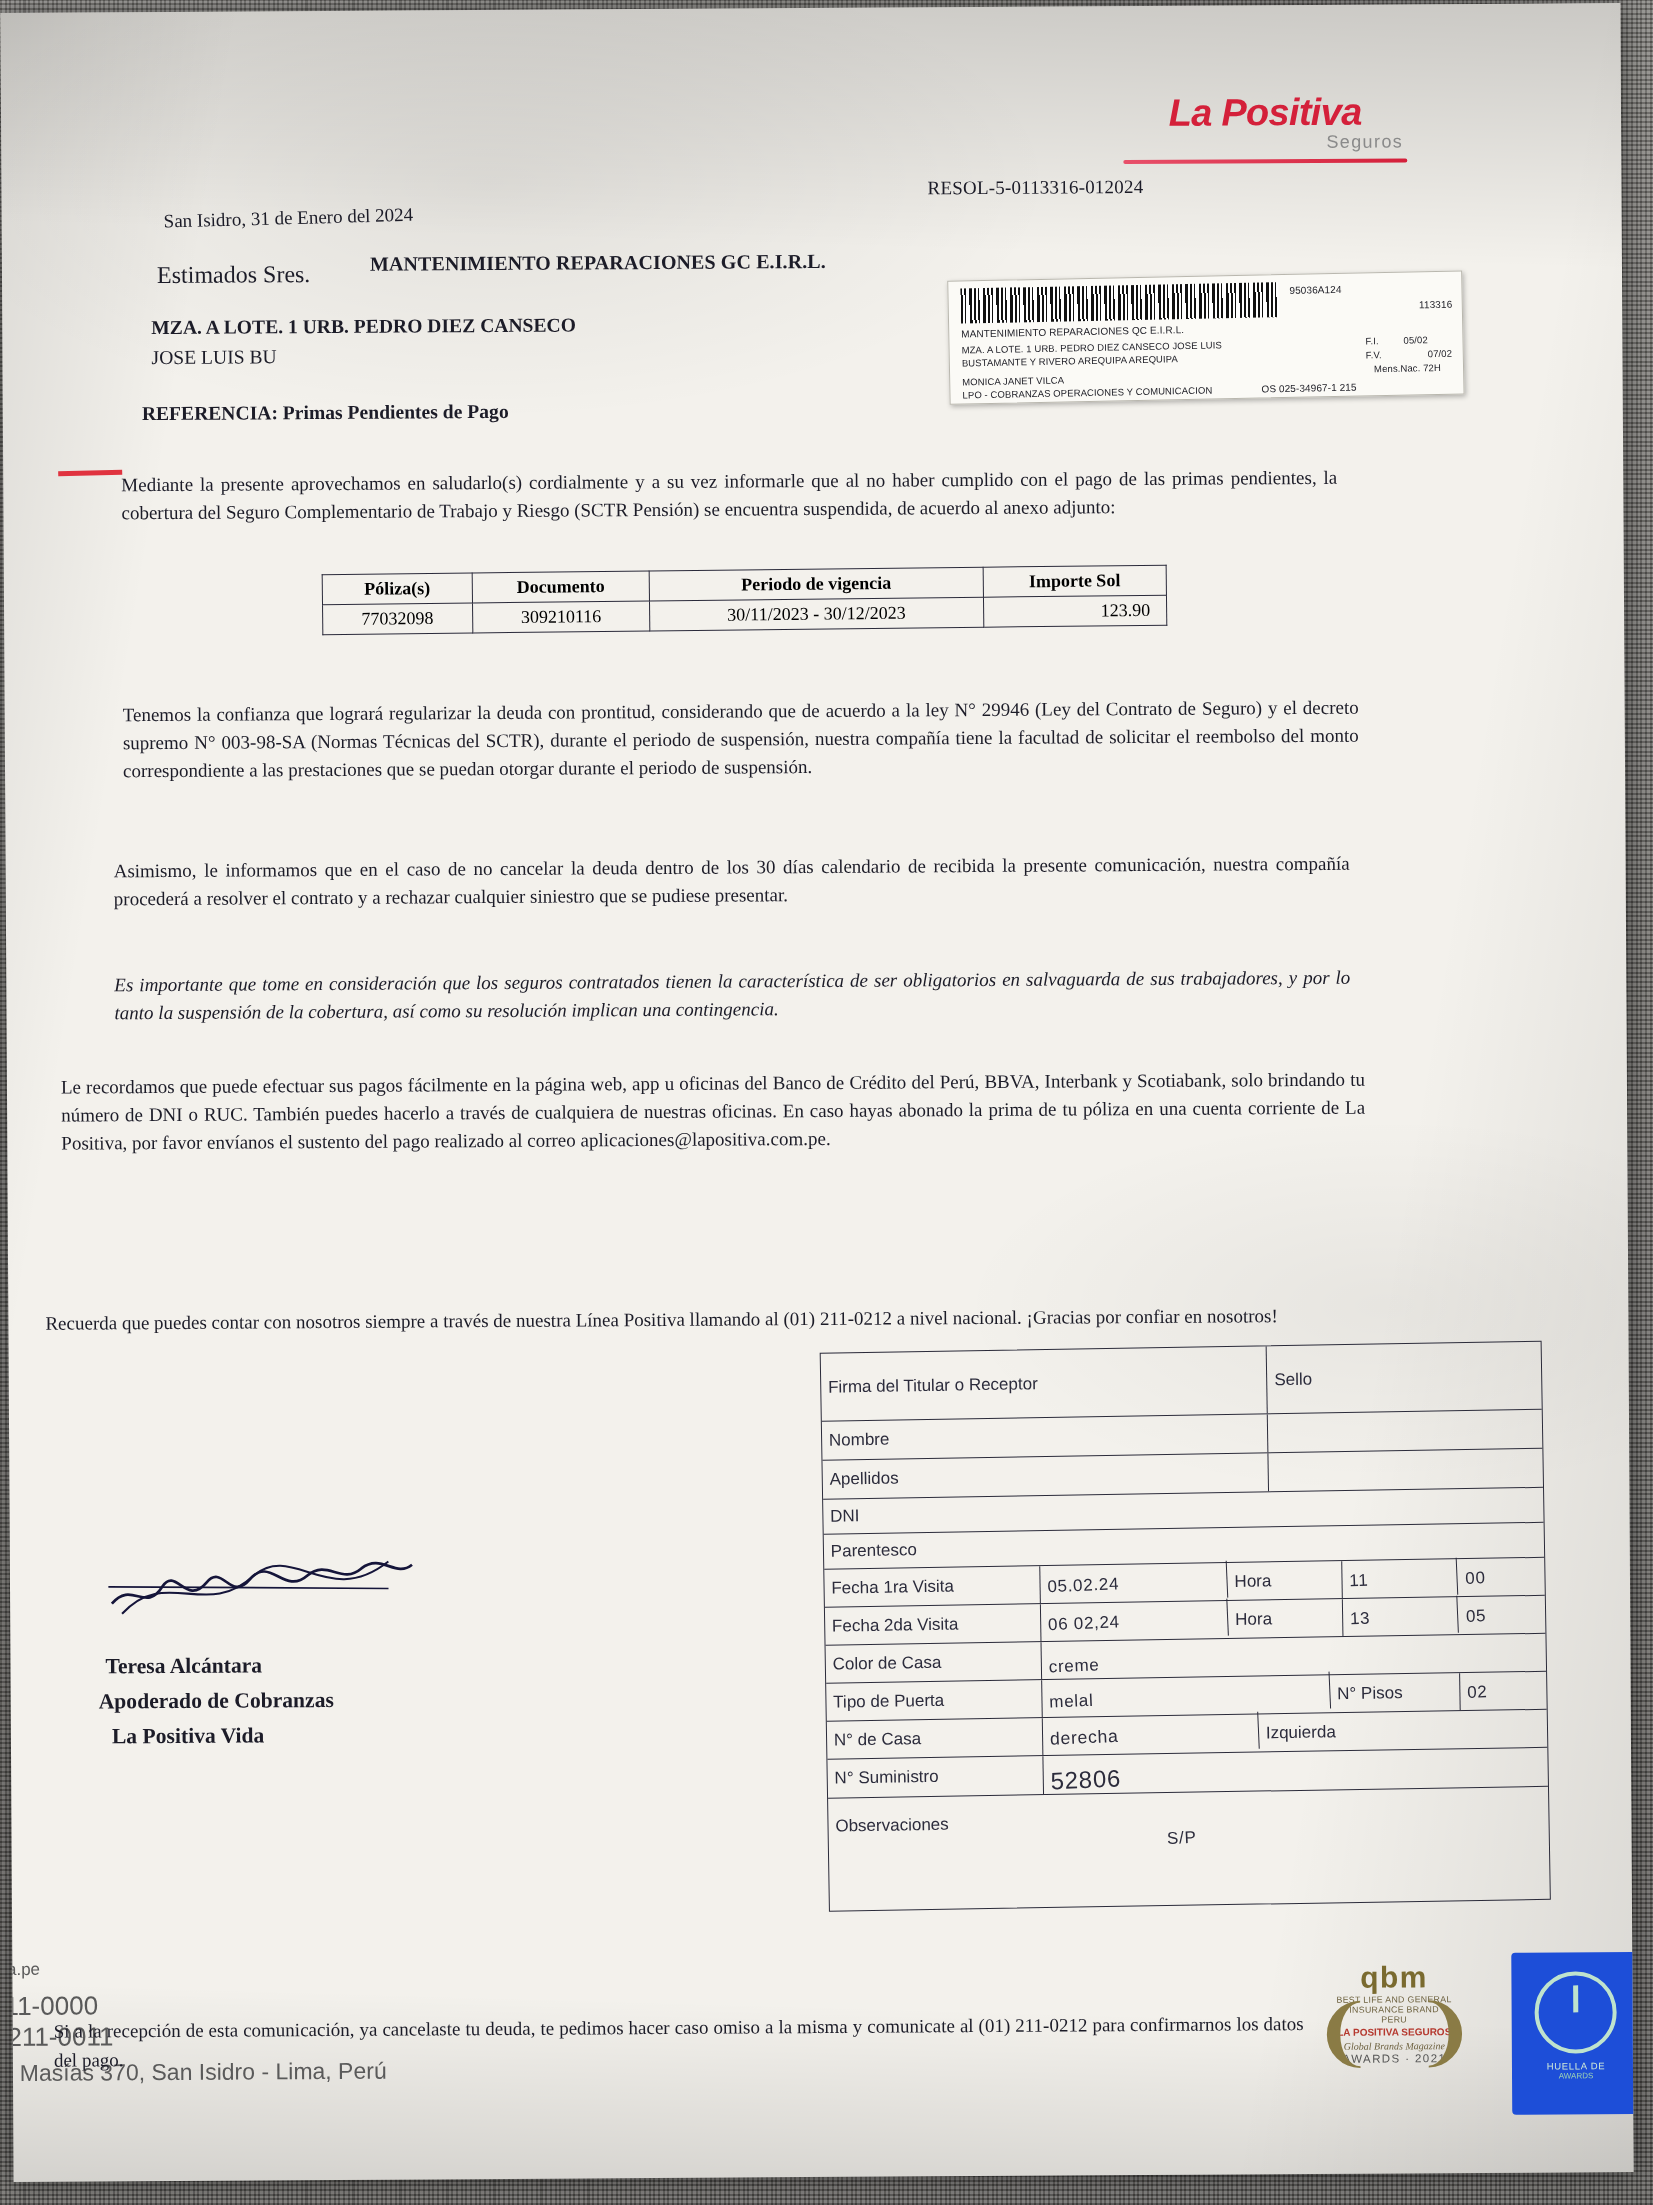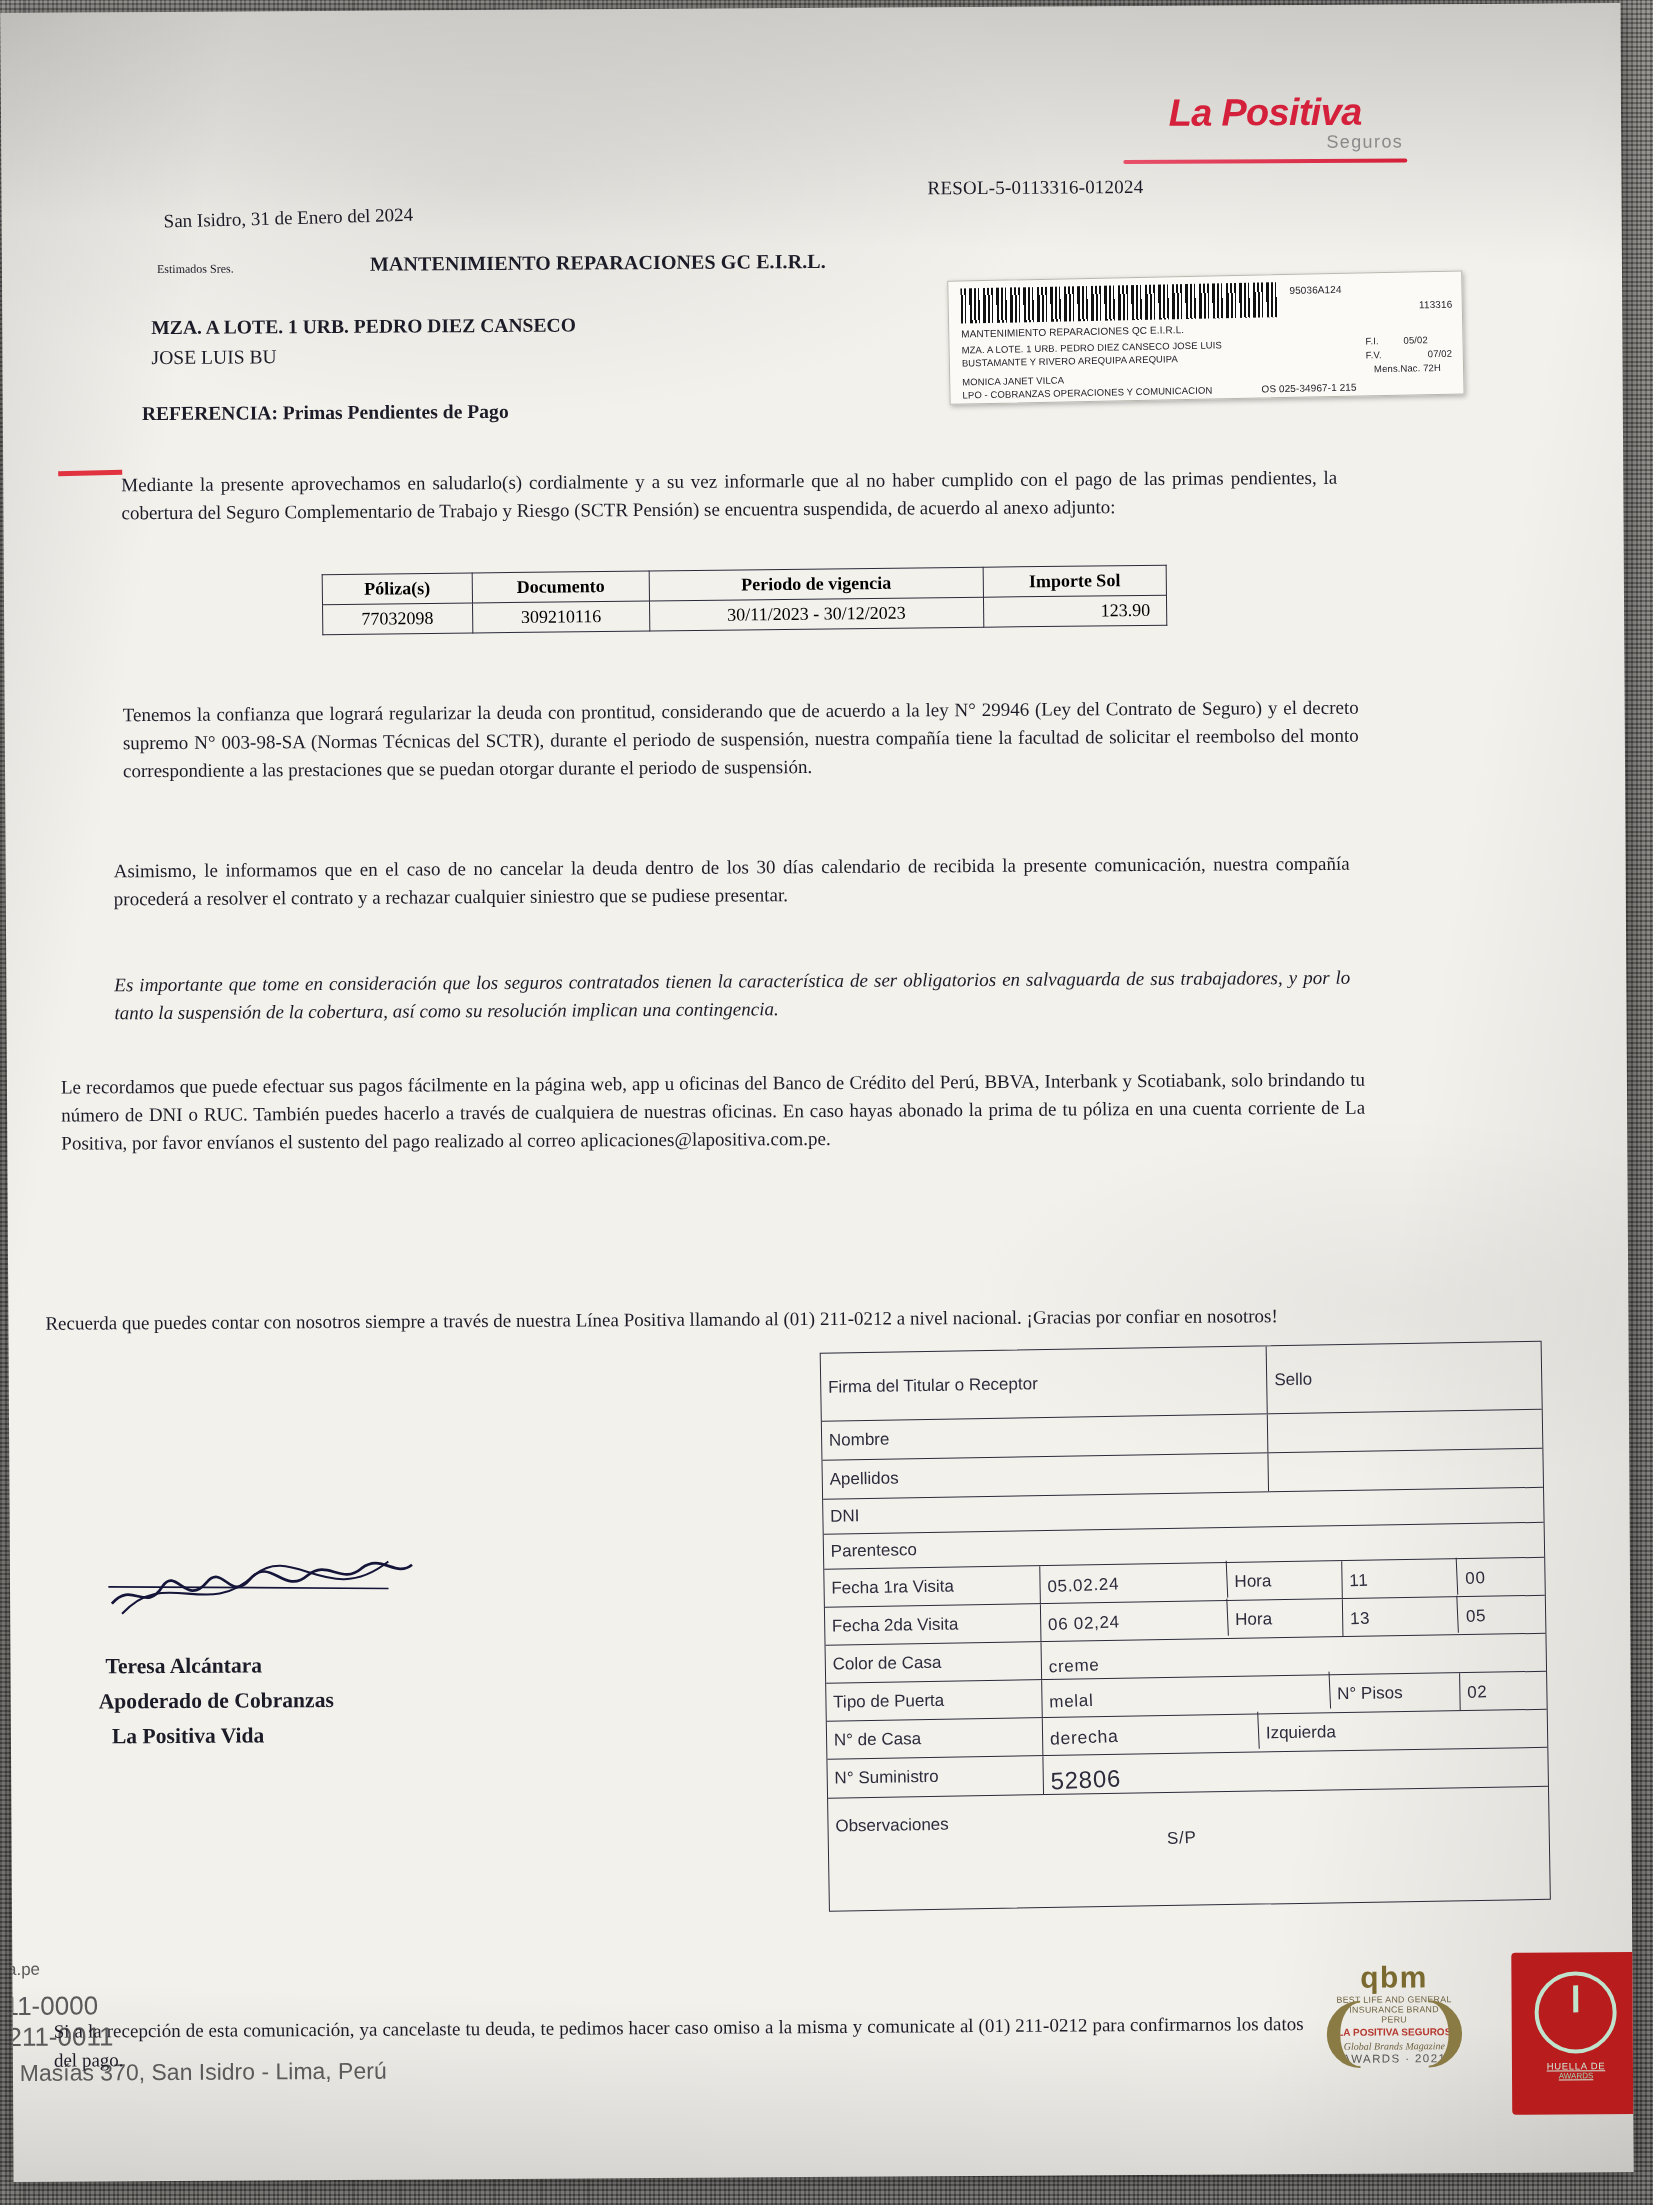--- a/index.html
+++ b/index.html
@@ -52,21 +52,21 @@
   }
   #logo .rule{height:4.7px;background:#d4203a;margin-top:5.4px;border-radius:2.7px;
     background:linear-gradient(90deg,#e8506a,#d4203a);}
 
   
   .t{position:absolute;color:#1c1c28;}
   .body{font-size:19px;line-height:1.48;text-align:justify;}
 
   #resol{left:926px;top:170px;font-size:19px;letter-spacing:0.2px;}
   #fecha{left:162px;top:196px;font-size:19px;transform:rotate(-1.2deg);}
-  #estimados{left:155px;top:250px;font-size:12px;}
+  #estimados{left:155px;top:250px;font-size:24px;}
   #empresa{left:368px;top:242px;font-size:20px;font-weight:bold;letter-spacing:0.1px;}
   #dir1{left:149px;top:305px;font-size:19.6px;font-weight:bold;}
   #dir2{left:149px;top:335px;font-size:19.6px;font-weight:normal;}
   #refer{left:139px;top:391px;font-size:19.6px;font-weight:bold;}
 
   #p1{left:118px;top:459px;width:1216px;}
   #p2{left:118px;top:689px;width:1236px;}
   #p3{left:108px;top:845px;width:1236px;}
   #p4{left:108px;top:959px;width:1236px;font-style:italic;}
   #p5{left:54px;top:1061px;width:1304px;}
@@ -124,22 +124,22 @@
   #seal{position:absolute;left:1297px;top:1956px;width:169px;height:182px;text-align:center;}
   #seal .qbm{font-family:"Liberation Sans",sans-serif;font-size:30px;color:#7a6a2f;font-weight:bold;letter-spacing:1.4px;}
   #seal .l1{font-family:"Liberation Sans",sans-serif;font-size:8.8px;color:#6e6240;letter-spacing:0.3px;}
   #seal .l2{font-family:"Liberation Sans",sans-serif;font-size:10px;color:#b5392f;font-weight:bold;margin-top:2px;}
   #seal .l3{font-family:"Liberation Serif",serif;font-style:italic;font-size:10px;color:#6e6240;margin-top:2.7px;}
   #seal .l4{font-family:"Liberation Sans",sans-serif;font-size:11.5px;color:#555;letter-spacing:1.4px;margin-top:1.4px;}
   .laurel{position:absolute;top:35px;font-size:74px;color:#8a7b45;line-height:1;}
 
   
   #carbon{position:absolute;left:1499px;top:1949px;width:128px;height:162px;
-    background:#b91c1c;border-radius:4px;color:#cfe9d8;text-align:center;
-    font-family:"Liberation Sans",sans-serif;text-decoration:underline;}
+    background:#1d4ed8;border-radius:4px;color:#cfe9d8;text-align:center;
+    font-family:"Liberation Sans",sans-serif;}
   #carbon .ring{width:74px;height:74px;margin:19px auto 6.8px;border:4.7px solid #bfe3cd;border-radius:50%;
     position:relative;}
   #carbon .ring:after{content:"";position:absolute;left:50%;top:9.5px;width:4.7px;height:27px;background:#bfe3cd;transform:translateX(-50%);}
   #carbon .c1{font-size:9.5px;letter-spacing:0.7px;}
   #carbon .c2{font-size:8px;color:#9cd2b3;}
 </style>
 </head>
 <body>
 
 <div id="bg"></div>

